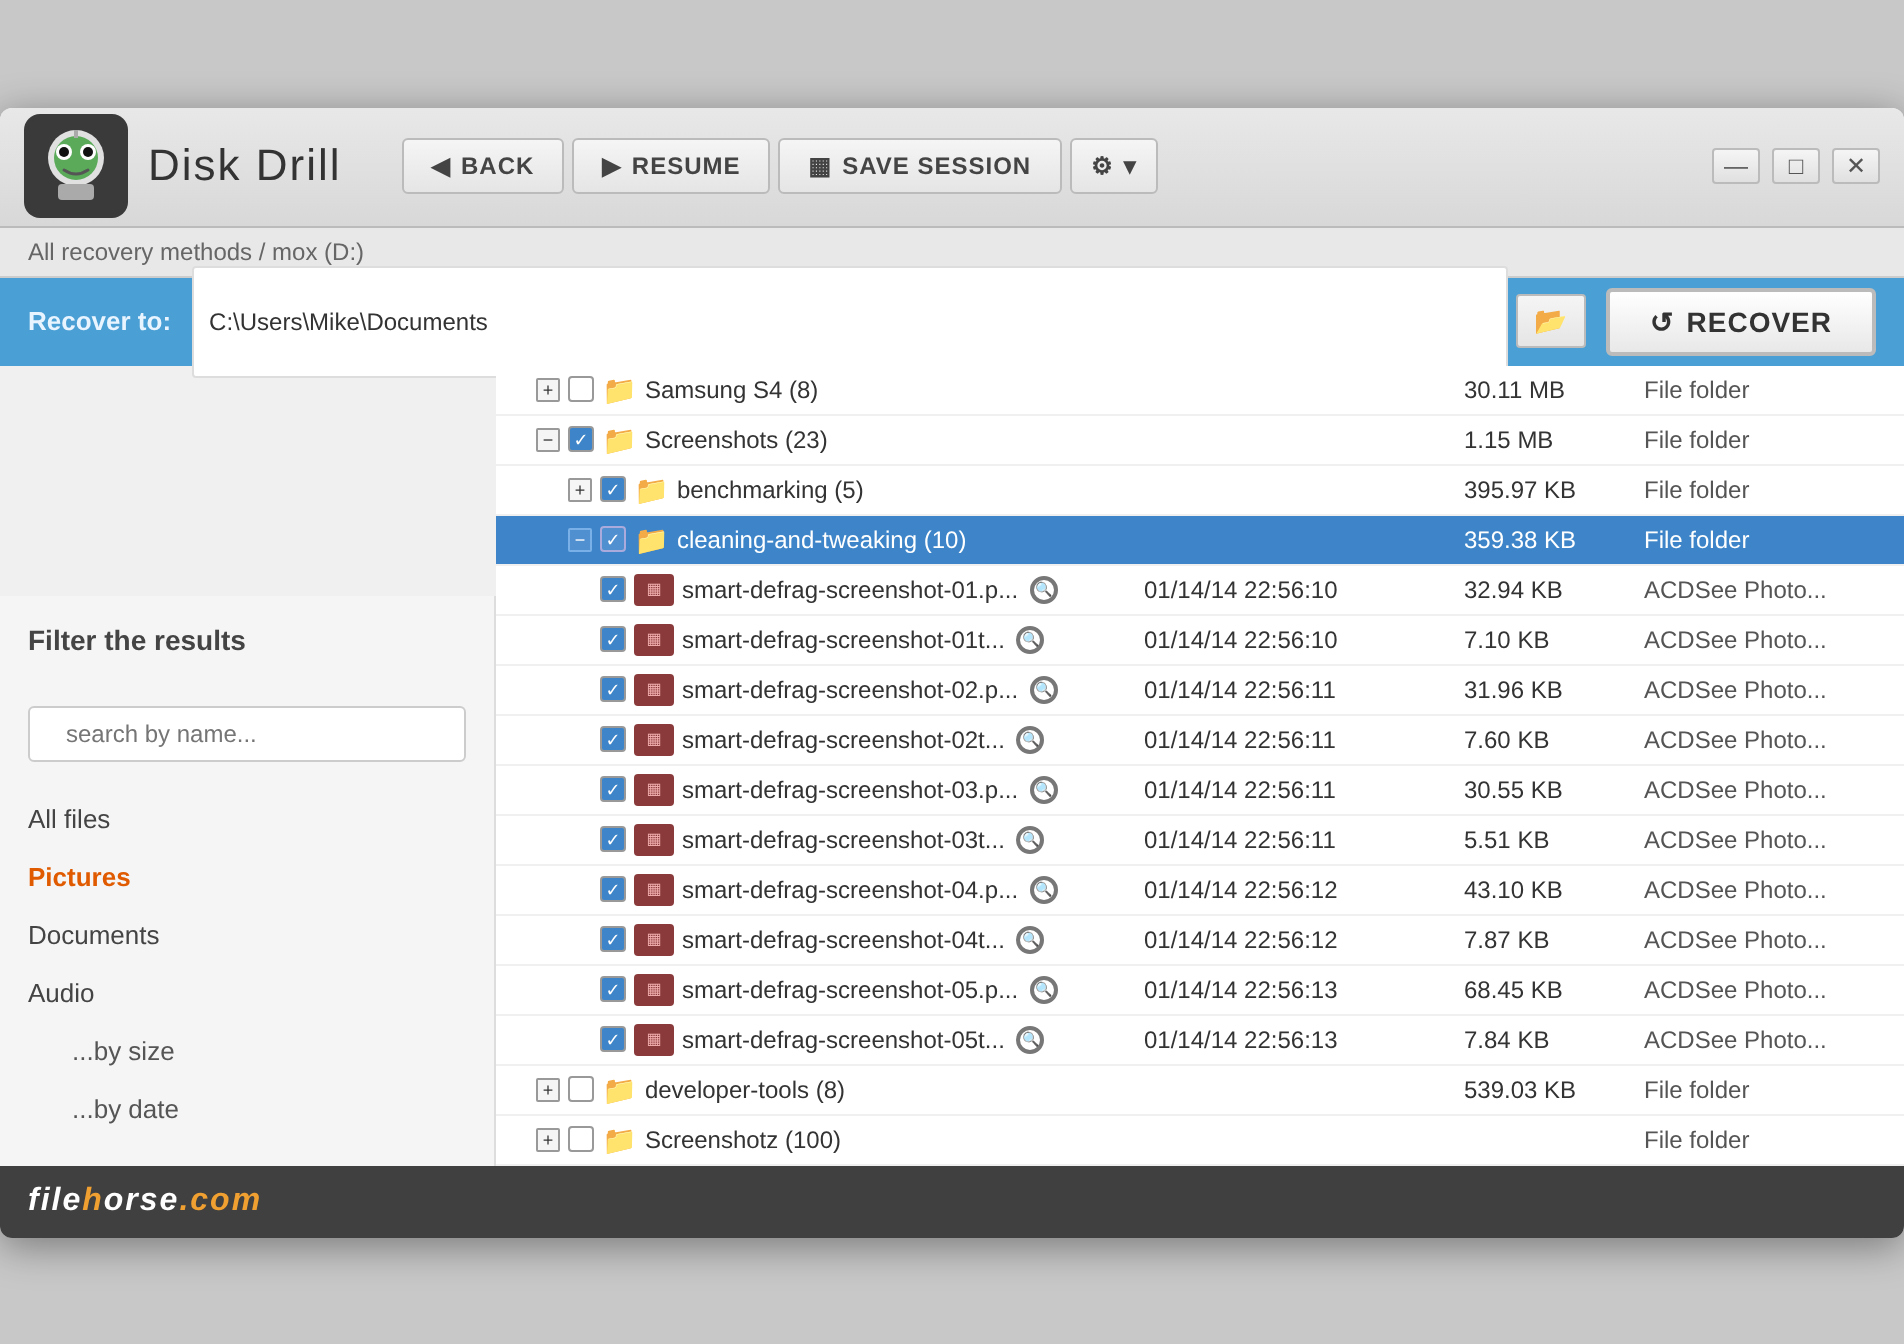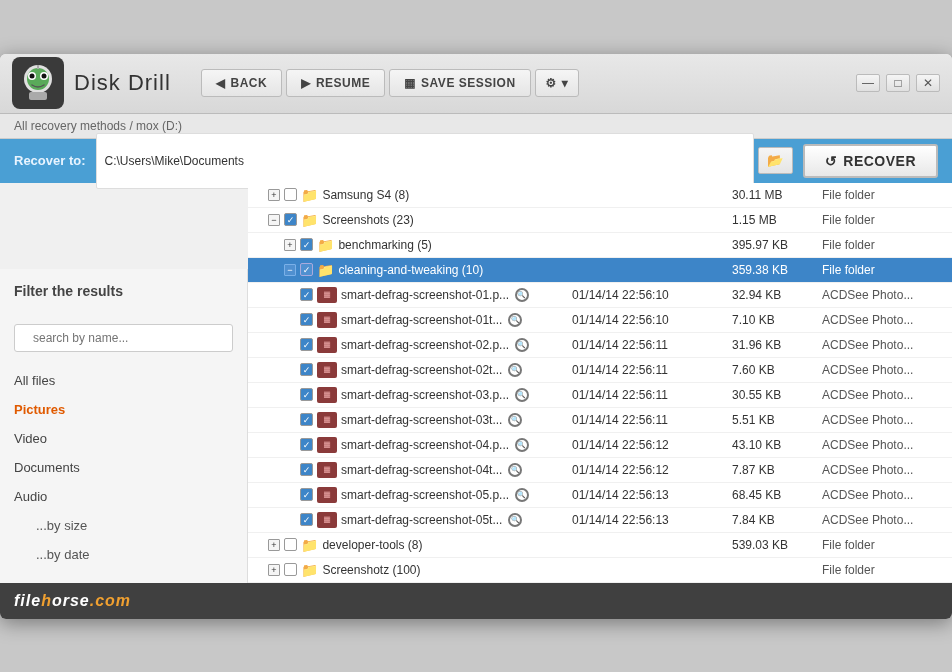--- a/index.html
+++ b/index.html
@@ -429,21 +429,20 @@
   </div>
 
   <div class="main-content">
 
     <div class="sidebar">
       <div class="filter-title">Filter the results</div>
       <input class="search-box" type="text" placeholder="search by name..." style="">
 
       <div class="sidebar-item">All files</div>
       <div class="sidebar-item active">Pictures</div>
-      <div class="sidebar-item">Video</div>
       <div class="sidebar-item">Documents</div>
       <div class="sidebar-item">Audio</div>
       <div class="sidebar-item sub">...by size</div>
       <div class="sidebar-item sub">...by date</div>
     </div>
 
     <div class="file-panel">
 
       <div class="file-header">
         <div>

